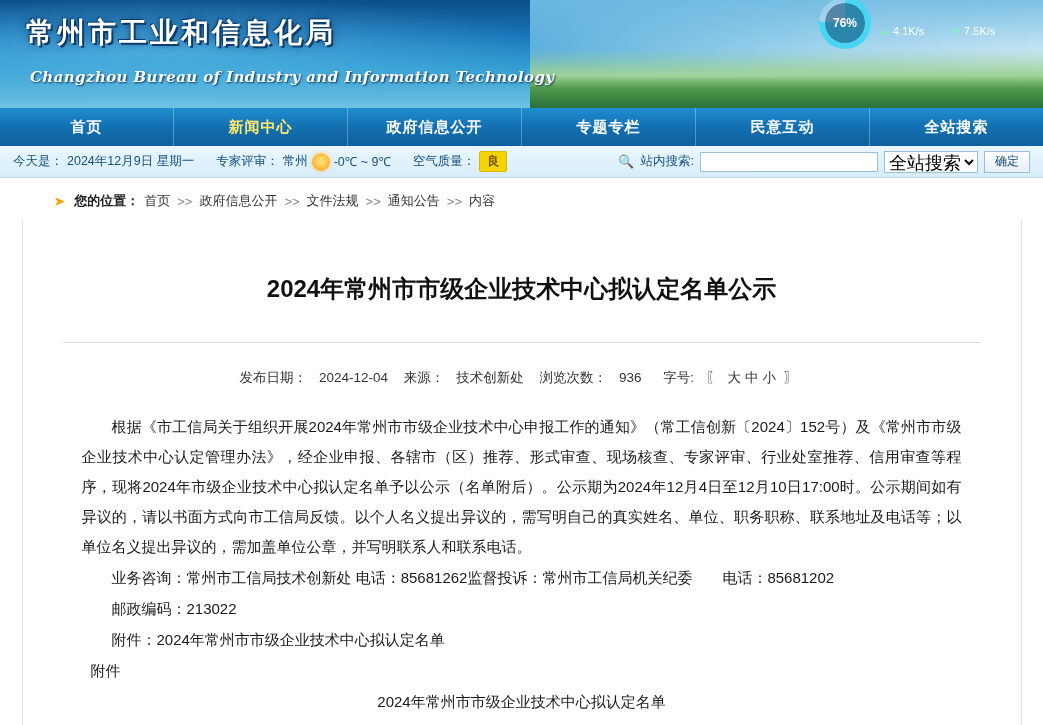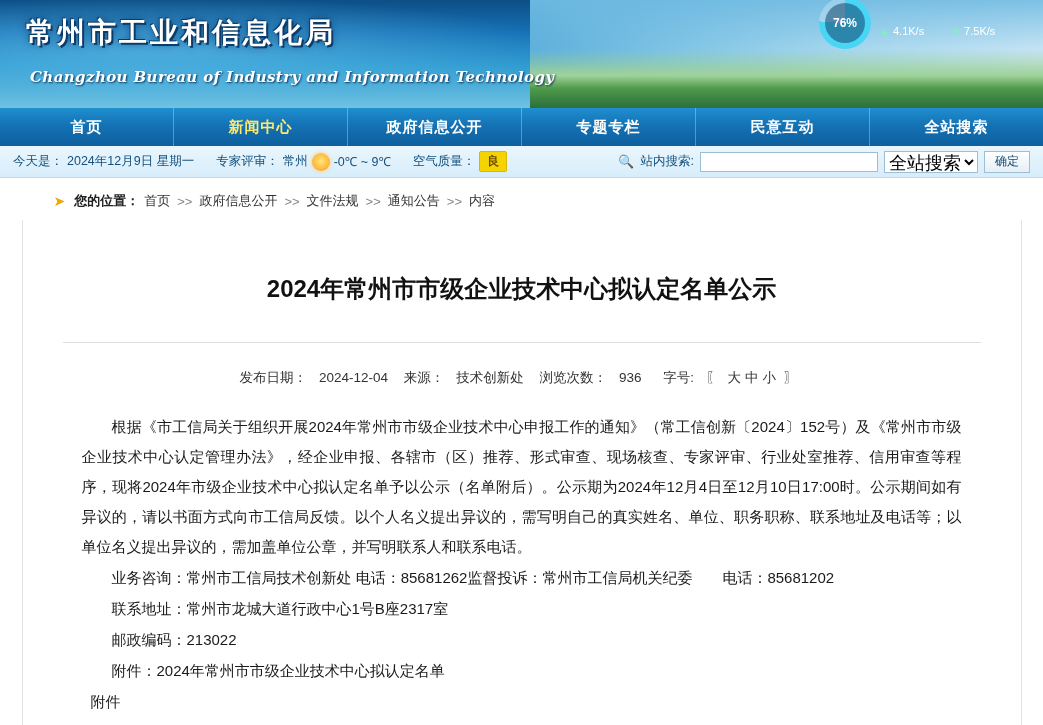--- a/index.html
+++ b/index.html
@@ -363,21 +363,20 @@
     <div class="doc-meta">
       <span>发布日期：</span><span>2024-12-04</span>
       <span>来源：</span><span>技术创新处</span>
       <span>浏览次数：</span><span>936</span>
       <span class="fontsize-ctrl"><span>字号:</span><span>〖</span><a>大</a><a>中</a><a>小</a><span>〗</span></span>
     </div>
 
     <div class="doc-body">
       <p class="indent">根据《市工信局关于组织开展2024年常州市市级企业技术中心申报工作的通知》（常工信创新〔2024〕152号）及《常州市市级企业技术中心认定管理办法》，经企业申报、各辖市（区）推荐、形式审查、现场核查、专家评审、行业处室推荐、信用审查等程序，现将2024年市级企业技术中心拟认定名单予以公示（名单附后）。公示期为2024年12月4日至12月10日17:00时。公示期间如有异议的，请以书面方式向市工信局反馈。以个人名义提出异议的，需写明自己的真实姓名、单位、职务职称、联系地址及电话等；以单位名义提出异议的，需加盖单位公章，并写明联系人和联系电话。</p>
       <p class="indent">业务咨询：常州市工信局技术创新处 电话：85681262监督投诉：常州市工信局机关纪委　　电话：85681202</p>
-      <p class="indent">联系地址：常州市龙城大道行政中心1号B座2317室</p>
       <p class="indent">邮政编码：213022</p>
       <p class="indent">附件：2024年常州市市级企业技术中心拟认定名单</p>
       <p class="attach-label">附件</p>
       <p class="center">2024年常州市市级企业技术中心拟认定名单</p>
     </div>
 
   </div>
 </div>
 
 </body></html>

